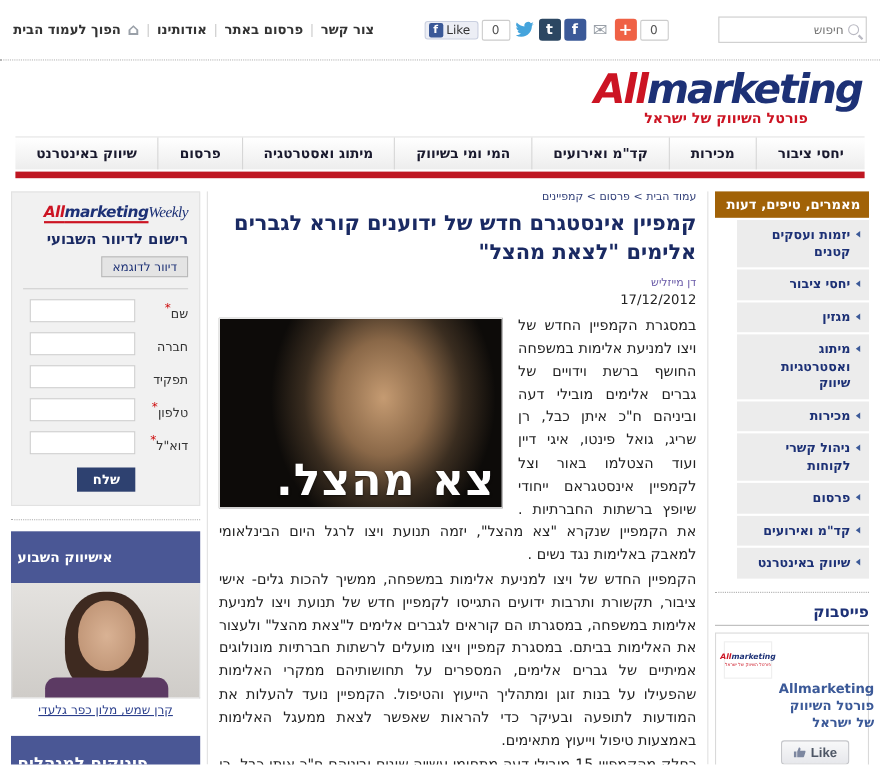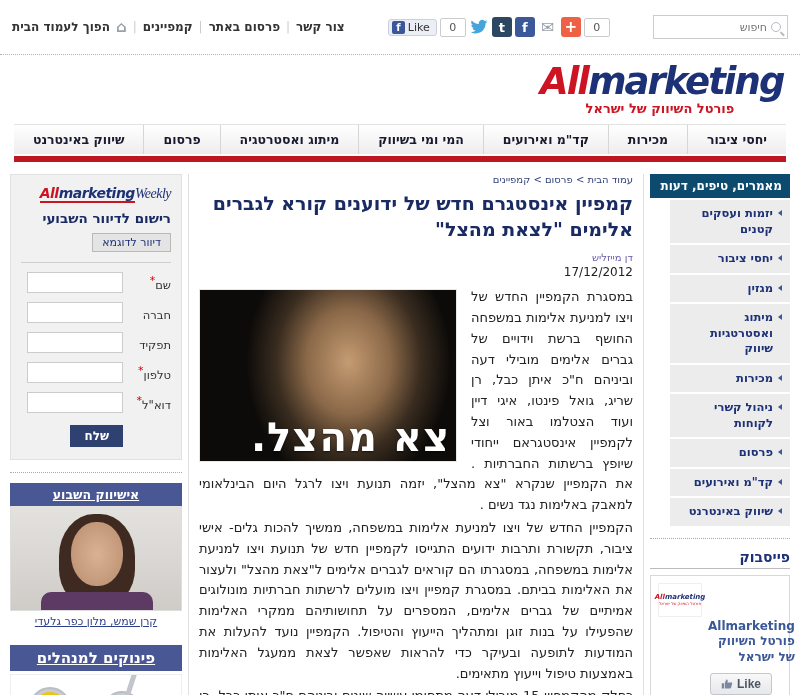--- a/index.html
+++ b/index.html
@@ -39,21 +39,21 @@
   .nav { display:flex; direction:rtl; margin:4px 14px 0 14px; background:linear-gradient(#ffffff,#ededed); border-top:1px solid #e3e3e3; }
   .nav-item { flex:1 1 auto; text-align:center; padding:7px 10px; font-size:12.5px; font-weight:bold; color:#1a1a2e; border-left:1px solid #d6d6d6; cursor:pointer; white-space:nowrap; }
   .nav-item:last-child { border-left:none; }
   .red-bar { height:6px; background:#bf1722; margin:2px 14px 0 14px; }
 
   
   .content { display:flex; direction:rtl; padding:12px 10px 0 10px; gap:6px; height:533px; overflow:hidden; }
 
   
   .sb-right { width:140px; flex:0 0 140px; }
-  .menu-head { background:#0c4a6e; color:#fff; font-size:12px; font-weight:bold; padding:5px 8px; text-align:right; }
+  .menu-head { background:#a16207; color:#fff; font-size:12px; font-weight:bold; padding:5px 8px; text-align:right; }
   .menu-item { background:#ececec; margin-top:2px; padding:6px 8px; font-size:11.5px; font-weight:bold; color:#1d3176; text-align:right; display:flex; align-items:flex-start; gap:5px; cursor:pointer; line-height:1.35;margin-left:20px; }
   .menu-item .arrow { width:0; height:0; border-top:3px solid transparent; border-bottom:3px solid transparent; border-right:4px solid #3b5998; margin-top:4px; flex:0 0 auto; }
   .sb-dots { border-bottom:1px dotted #aaa; margin:12px 0 10px 0; }
   .fb-sec-title { font-size:14px; font-weight:bold; color:#1d3176; padding-bottom:3px; border-bottom:1px solid #bbb; text-align:right; }
   .fb-box { border:1px solid #d9d9d9; background:#fff; margin-top:6px; padding:7px; direction:ltr; }
   .fb-top { display:flex; gap:6px; }
   .fb-logo-thumb { width:44px; height:34px; border:1px solid #eee; display:flex; flex-direction:column; align-items:center; justify-content:center; flex:0 0 auto; }
   .fb-logo-thumb .t1 { font-size:7px; font-weight:bold; font-style:italic; color:#1d3176; }
   .fb-logo-thumb .t1 b { color:#cc1423; }
   .fb-logo-thumb .t2 { font-size:4px; color:#cc1423; }
@@ -91,21 +91,21 @@
   .news-logo .m { color:#1d3176; border-bottom:2px solid #cc1423; }
   .news-logo .w { color:#1d3176; font-weight:normal;font-family:Liberation Serif, serif; }
   .news-title { font-size:13.5px; font-weight:bold; color:#1a2a63; text-align:right; margin-top:8px; }
   .sample-btn { display:inline-block; background:#e4e4e4; border:1px solid #b9b9b9; color:#1d3176; font-size:11px; padding:2px 9px; margin-top:7px; cursor:pointer; }
   .news-hr { border-top:1px solid #cfcfcf; margin:10px 0 2px 0; }
   .f-row { display:flex; direction:rtl; align-items:center; margin-top:9px; }
   .f-label { width:48px; font-size:11.5px; color:#333; text-align:right; }
   .f-label .req { color:#c00; font-size:11px; vertical-align:super; }
   .f-row input { width:96px; height:21px; border:1px solid #ccc; background:#fff; font-family:inherit; font-size:11px; direction:rtl; padding:0 4px; }
   .send-btn { display:block; background:#2e4170; color:#fff; border:none; font-size:12px; font-weight:bold; padding:4px 14px; margin:12px 48px 0 auto; cursor:pointer; font-family:inherit; }
-  .blue-head { background:#4a5795; color:#fff; text-align:center; font-weight:bold; padding:4px 6px;text-decoration:underline; }
+  .blue-head { background:#4a5795; color:#fff; text-align:left; font-weight:bold; padding:16px 6px; }
   .blue-head.sm { font-size:12.5px; }
   .blue-head.lg { font-size:15px; }
   .photo-woman { height:105px; background:linear-gradient(#e4e2df,#cfccc8); position:relative; overflow:hidden; border:1px solid #ddd; border-top:none; }
   .photo-woman .hair { position:absolute; left:48px; top:8px; width:76px; height:92px; background:#3e2a20; border-radius:46% 46% 40% 40%; }
   .photo-woman .face { position:absolute; left:60px; top:16px; width:52px; height:64px; background:radial-gradient(#d9b294,#b98d6e); border-radius:48%; }
   .photo-woman .shirt { position:absolute; left:30px; top:86px; width:112px; height:24px; background:#5c3a63; border-radius:10px 10px 0 0; }
   .cap-link { display:block; text-align:center; font-size:11px; color:#2b3f8c; text-decoration:underline; margin-top:4px; }
   .photo-cuff { height:62px; background:#fff; border:1px solid #eee; position:relative; margin-top:3px; overflow:hidden; }
   .cuff { position:absolute; border-radius:50%; }
   .cuff.c1 { left:18px; top:12px; width:42px; height:42px; background:radial-gradient(circle,#f5f2ea 0 9px,#e8c51a 9px 16px,#c9ccd2 16px); border:2px solid #b9bdc4; }
@@ -139,21 +139,21 @@
       <span class="sq mail">✉</span>
       <span class="sq share">+</span>
       <span class="cnt-box">0</span>
     </div>
 
     <nav class="toplinks">
       <a href="#">צור קשר</a>
       <span class="sep">|</span>
       <a href="#">פרסום באתר</a>
       <span class="sep">|</span>
-      <a href="#">קמפיינים</a>
+      <a href="#">אודותינו</a>
       <span class="sep">|</span>
       <span class="home-ico">⌂</span>
       <a href="#">הפוך לעמוד הבית</a>
     </nav>
   </header>
 
   <div class="logo-row">
     <div class="logo-main"><span class="logo-all">All</span><span class="logo-marketing">marketing</span></div>
     <div class="logo-tag">פורטל השיווק של ישראל</div>
   </div>

